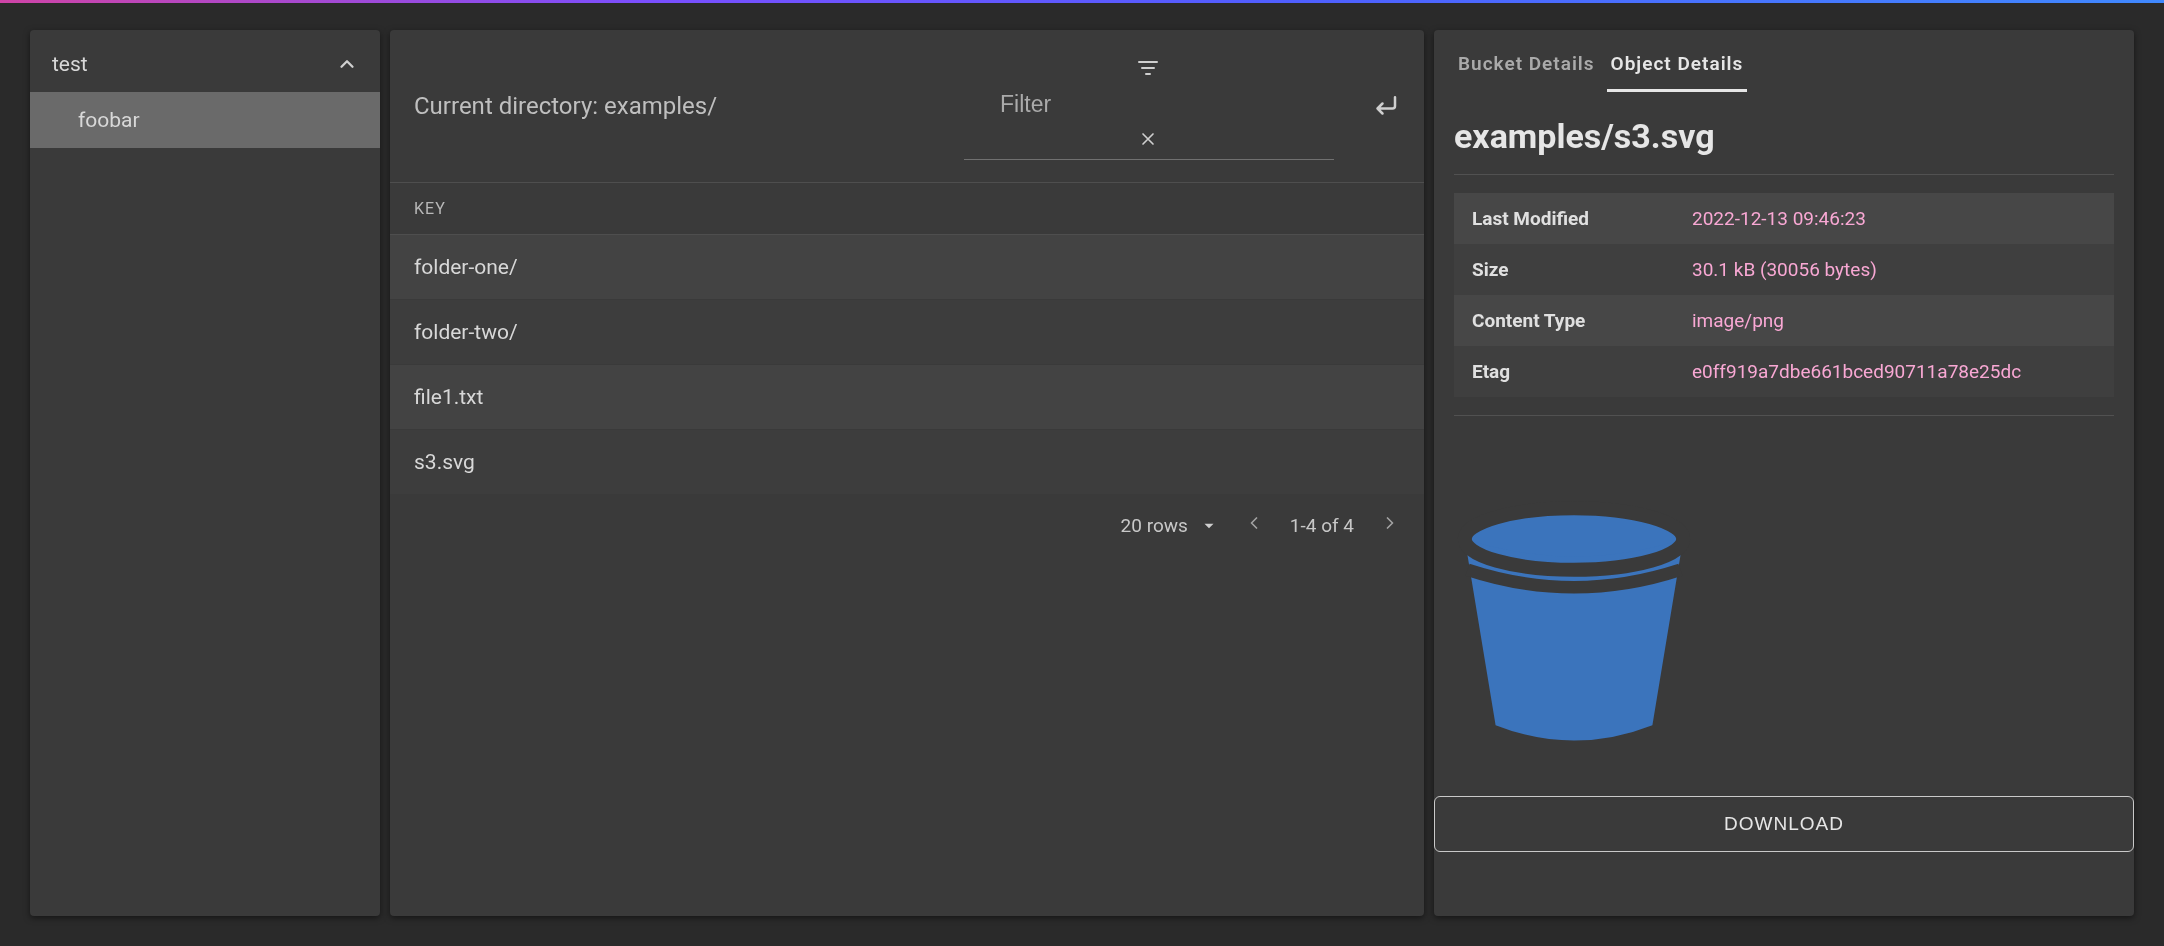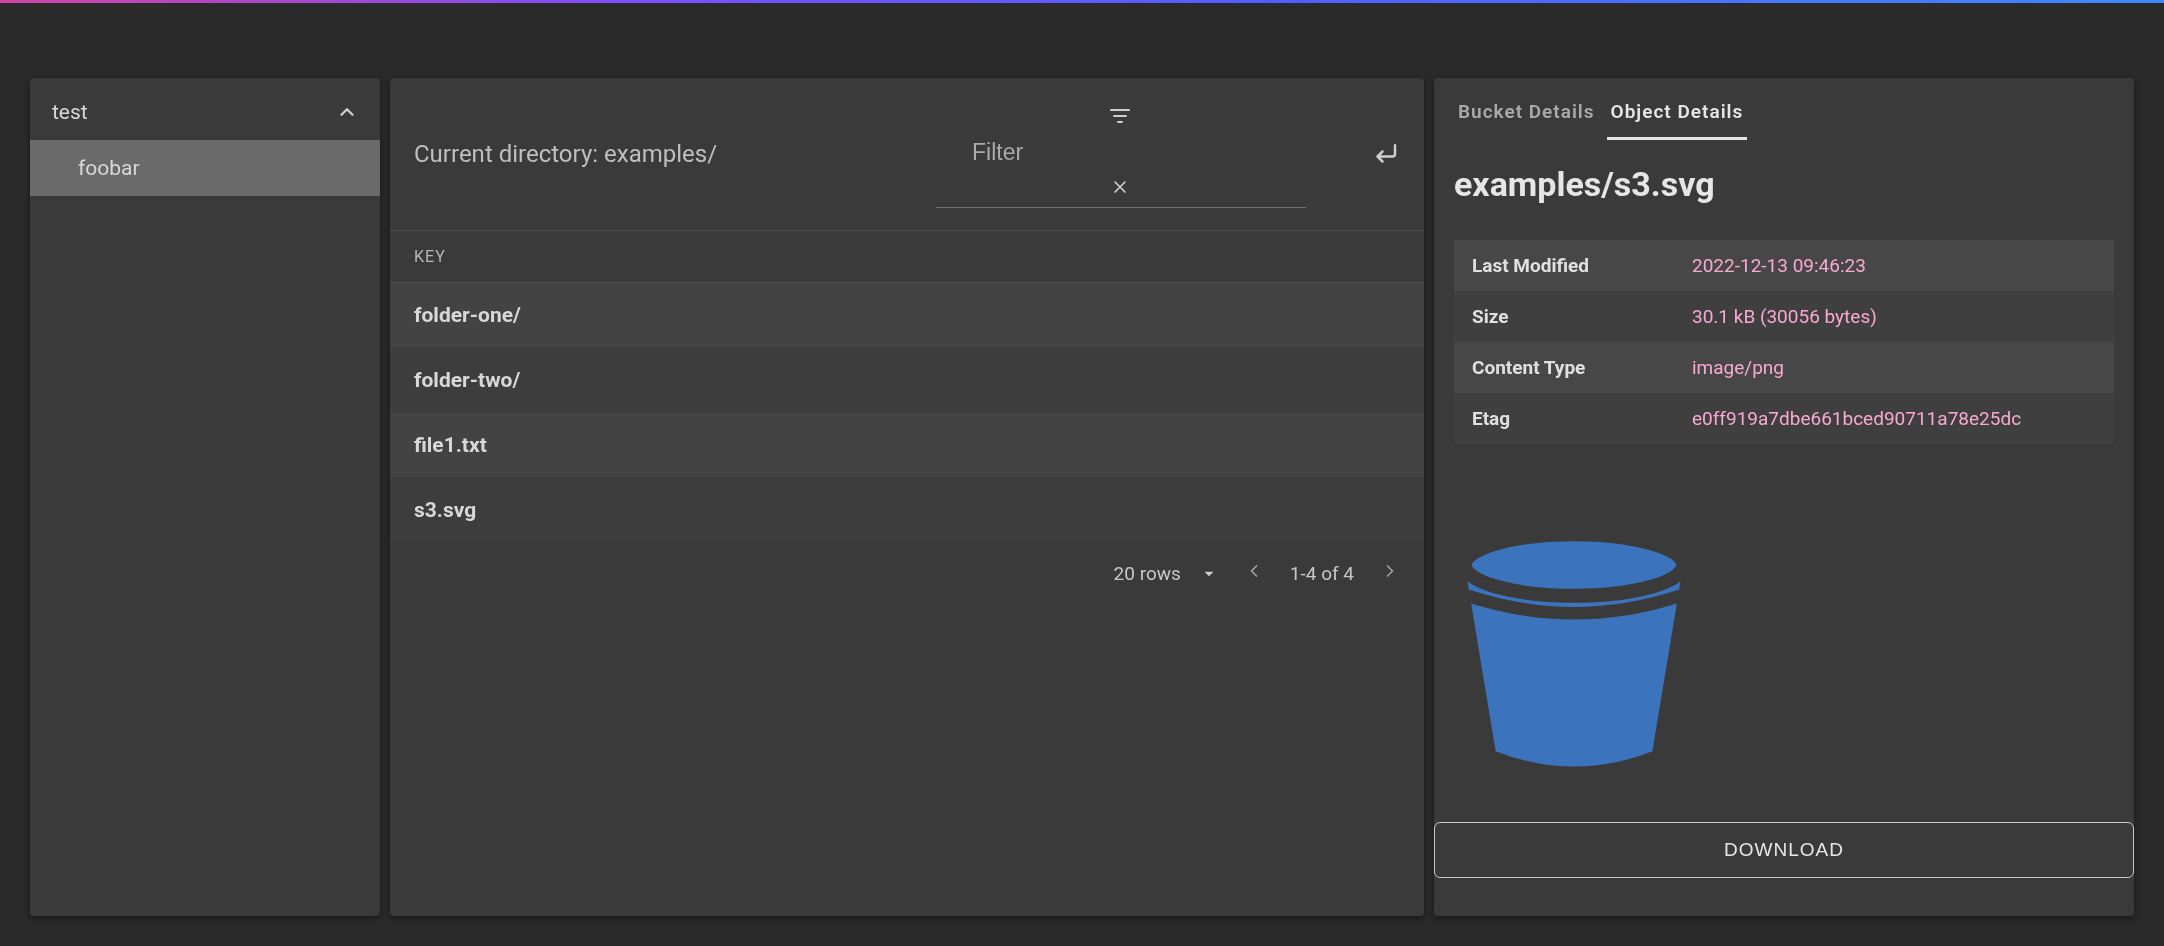--- a/index.html
+++ b/index.html
@@ -13,21 +13,20 @@
   }
   .top-strip {
     position: absolute; top: 0; left: 0; right: 0; height: 3px;
     background: linear-gradient(to right, #cf44a6 0%, #7a4fff 30%, #4f5fff 60%, #4089ff 100%);
   }
   .app {
     position: absolute;
     top: 30px; bottom: 30px;
     left: 30px; right: 30px;
     display: flex;
-    margin-top: 48px;
   }
   
   .sidebar {
     width: 350px;
     background: #3a3a3a;
     border-radius: 4px;
     margin-right: 10px;
     display: flex;
     flex-direction: column;
     overflow: hidden;
@@ -48,21 +47,21 @@
     width: 1034px;
     background: #3a3a3a;
     border-radius: 4px;
     margin-right: 10px;
     display: flex; flex-direction: column;
     box-shadow: 0 2px 6px rgba(0,0,0,0.5);
   }
   .toolbar {
     display: flex; align-items: center;
     padding: 22px 24px;
-    gap: 40px;
+    gap: 12px;
   }
   .cur-dir { font-size: 24px; color: #bfbfbf; flex: 0 0 auto; }
   .spacer { flex: 1; }
   .filter-wrap {
     display: flex; align-items: center;
     border-bottom: 1px solid #707070;
     width: 370px;
     padding: 4px 6px 10px 4px;
     gap: 10px;
     flex-direction: column;
@@ -77,38 +76,38 @@
   .icon-btn svg { stroke: #cfcfcf; fill: none; }
   .enter-btn { margin-left: 24px; }
   .table-head {
     padding: 16px 24px;
     font-size: 16px;
     letter-spacing: 1px;
     color: #b8b8b8;
     border-top: 1px solid rgba(255,255,255,0.10);
     border-bottom: 1px solid rgba(255,255,255,0.10);
   }
-  .table-rows { display: flex; flex-direction: column; font-weight: bold; }
+  .table-rows { display: flex; flex-direction: column; }
   .row {
     padding: 20px 24px;
     font-size: 21px;
     color: #d8d8d8;
     background: #434343;
     border-bottom: 1px solid #3a3a3a;
     cursor: pointer;
   }
   .row:nth-child(even) { background: #3d3d3d; }
   .pager {
     display: flex; align-items: center; justify-content: flex-end;
     padding: 18px 24px;
     gap: 26px;
     font-size: 19px;
     color: #c8c8c8;
   }
-  .pager .rows-sel { display: flex; align-items: center; gap: 19px; cursor: pointer; }
+  .pager .rows-sel { display: flex; align-items: center; gap: 12px; cursor: pointer; }
   .pager .pg-arrow { cursor: pointer; opacity: 0.7; }
   .pager .pg-arrow svg { stroke: #cfcfcf; fill: none; }
   
   .details {
     flex: 1;
     background: #3a3a3a;
     border-radius: 4px;
     display: flex; flex-direction: column;
     box-shadow: 0 2px 6px rgba(0,0,0,0.5);
     overflow: hidden;

